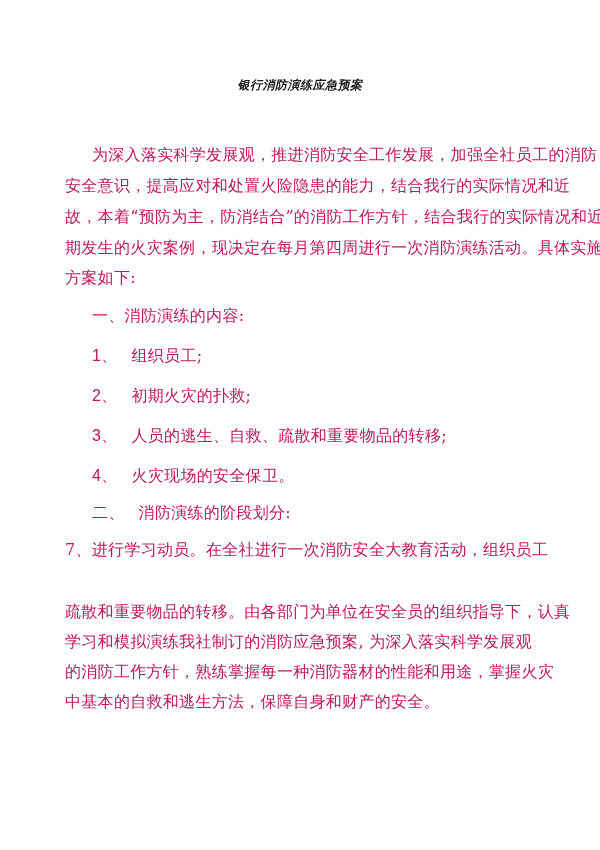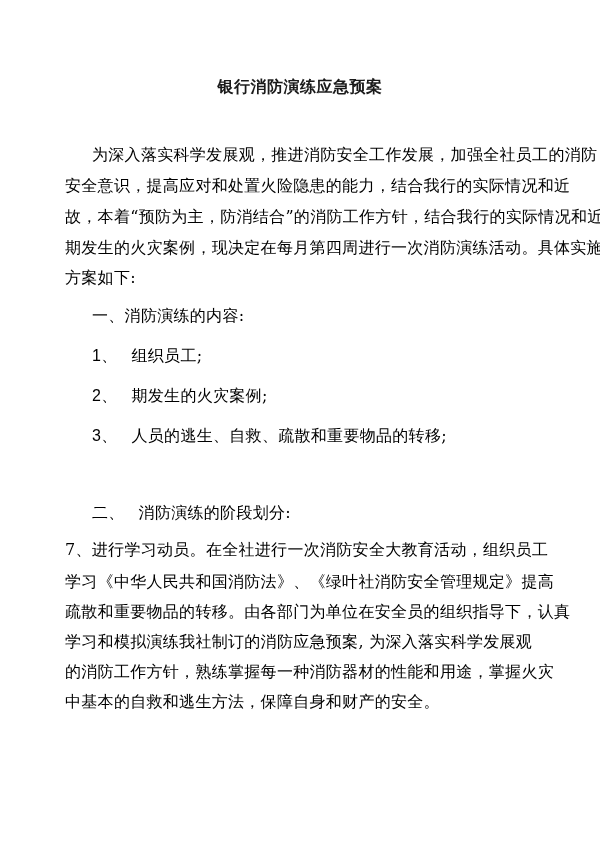--- a/index.html
+++ b/index.html
@@ -1,22 +1,22 @@
 <!DOCTYPE html>
 <html><head>
 <meta charset="utf-8">
 <style>
   html, body { margin: 0; padding: 0; background: #ffffff; }
   body { width: 600px; height: 850px; position: relative; overflow: hidden;
          font-family: "DejaVu Serif", "Liberation Serif", serif; color: #222; }
   .page { position: absolute; left: 0; top: 0; width: 600px; height: 850px; background: #fff; }
   .title { position: absolute; top: 77px; left: 0; width: 600px; text-align: center;
            font-family: "DejaVu Sans", "Liberation Sans", sans-serif; font-weight: bold;
-           font-size: 16px; letter-spacing: 0.5px; color: #1a1a1a; }
-  .line { position: absolute; left: 65px; font-size: 16px; white-space: nowrap; color: #000000; letter-spacing: 0.3px; }
+           font-size: 12px; letter-spacing: 0.5px; color: #1a1a1a; font-style: italic; }
+  .line { position: absolute; left: 65px; font-size: 16px; white-space: nowrap; color: #be185d; letter-spacing: 0.3px; }
   .indent { left: 92px; }
   .num { font-family: "Liberation Sans", sans-serif; }
   .gap { display: inline-block; width: 14px; }
 </style>
 </head>
 <body>
 
 <div class="page">
   <div class="title">银行消防演练应急预案</div>
 
@@ -25,29 +25,31 @@
   <div class="line" style="top:207px">故，本着“预防为主，防消结合”的消防工作方针，结合我行的实际情况和近</div>
   <div class="line" style="top:238px">期发生的火灾案例，现决定在每月第四周进行一次消防演练活动。具体实施</div>
   <div class="line" style="top:268px">方案如下:</div>
 
   <div class="line indent" style="top:306px">一、消防演练的内容:</div>
 
   <div class="line indent" style="top:346px">
     <span class="num">1、</span><span class="gap"></span><span>组织员工;</span>
   </div>
   <div class="line indent" style="top:386px">
-    <span class="num">2、</span><span class="gap"></span><span>期发生的火灾案例;</span>
+    <span class="num">2、</span><span class="gap"></span><span>初期火灾的扑救;</span>
   </div>
   <div class="line indent" style="top:426px">
     <span class="num">3、</span><span class="gap"></span><span>人员的逃生、自救、疏散和重要物品的转移;</span>
+  </div>
+  <div class="line indent" style="top:466px">
+    <span class="num">4、</span><span class="gap"></span><span>火灾现场的安全保卫。</span>
   </div>
 
   <div class="line indent" style="top:503px">
     <span>二、</span><span class="gap"></span><span>消防演练的阶段划分:</span>
   </div>
 
   <div class="line" style="top:540px">7、进行学习动员。在全社进行一次消防安全大教育活动，组织员工</div>
-  <div class="line" style="top:572px">学习《中华人民共和国消防法》、《绿叶社消防安全管理规定》提高</div>
   <div class="line" style="top:602px">疏散和重要物品的转移。由各部门为单位在安全员的组织指导下，认真</div>
   <div class="line" style="top:632px">学习和模拟演练我社制订的消防应急预案, 为深入落实科学发展观</div>
   <div class="line" style="top:662px">的消防工作方针，熟练掌握每一种消防器材的性能和用途，掌握火灾</div>
   <div class="line" style="top:692px">中基本的自救和逃生方法，保障自身和财产的安全。</div>
 </div>
 
 </body></html>

